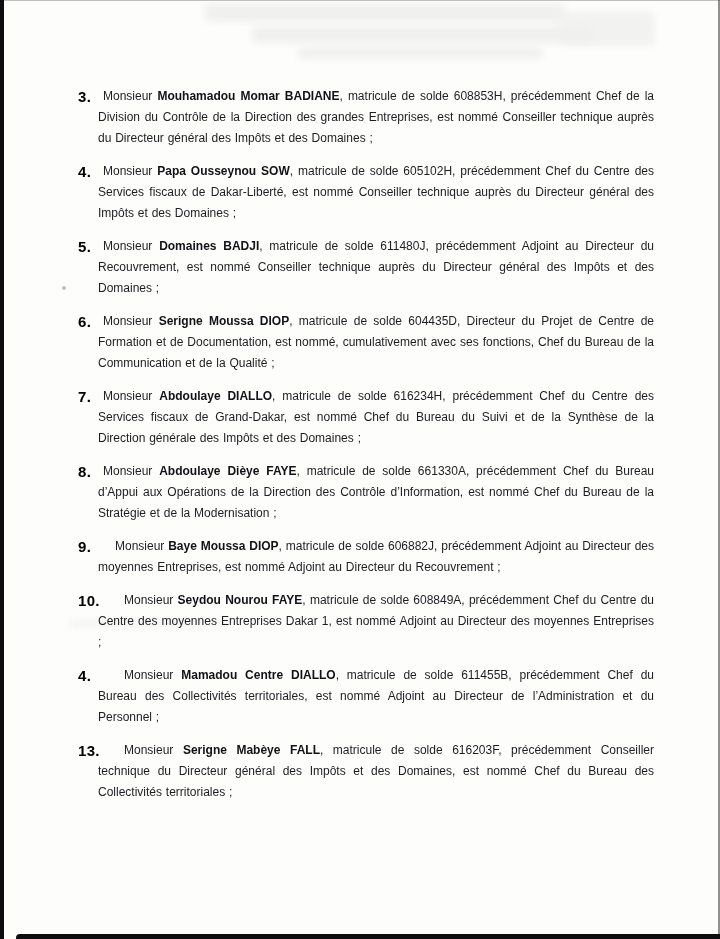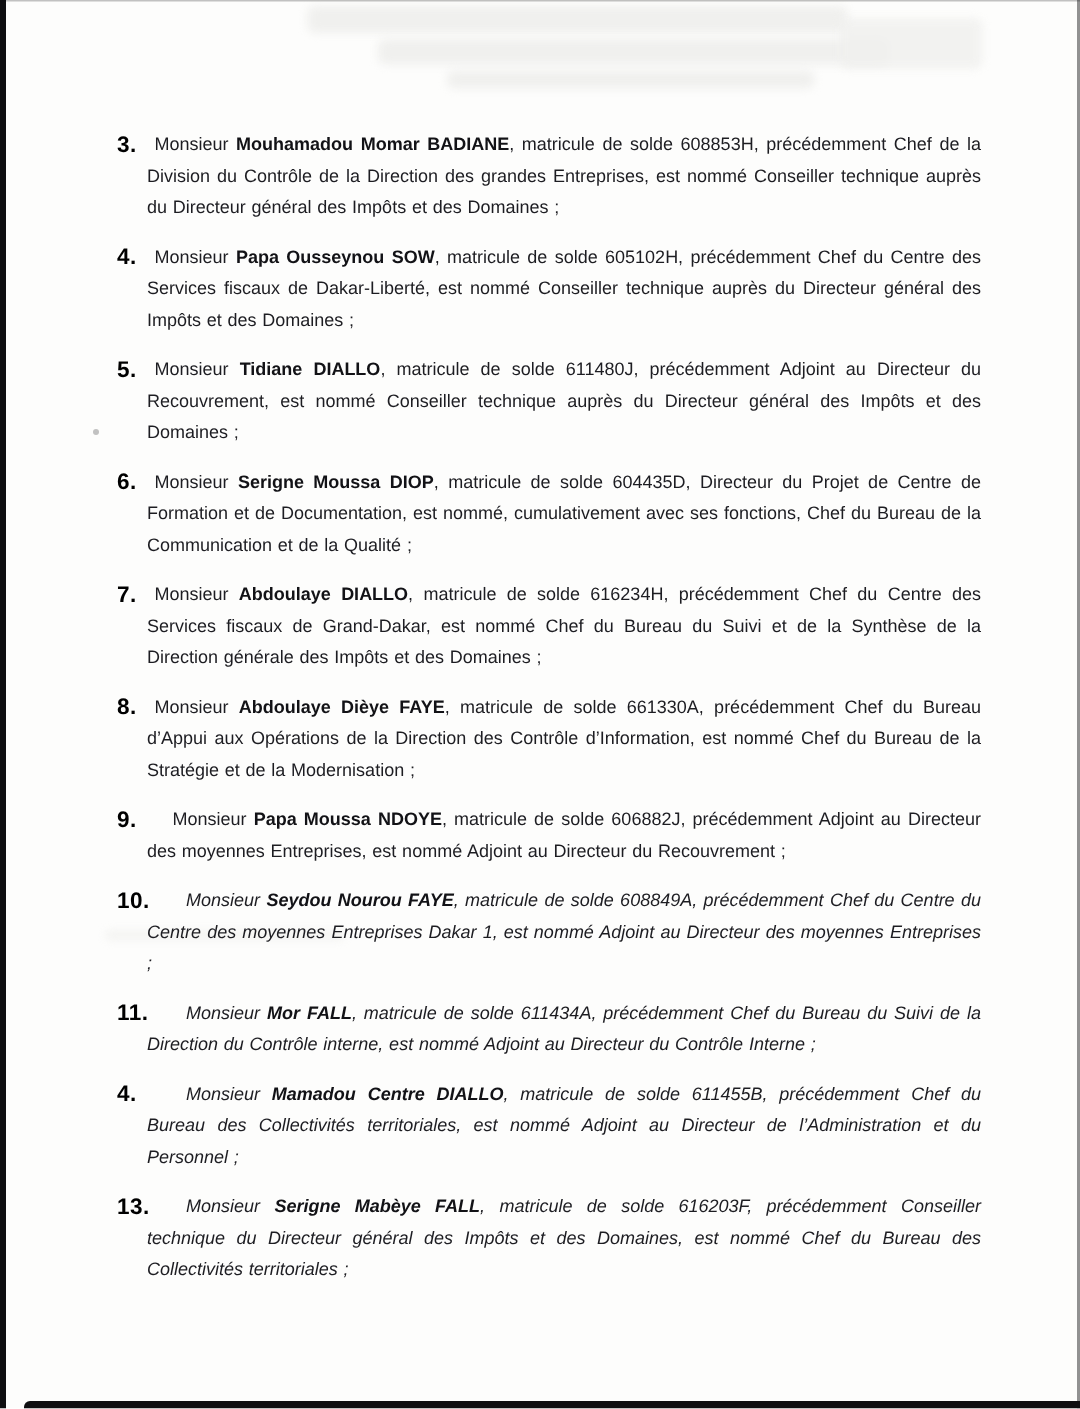--- a/index.html
+++ b/index.html
@@ -89,21 +89,21 @@
   .item .body {
     margin: 0;
     font-size: 12px;
     line-height: 21px;
     text-align: justify;
     text-indent: 5px;
     word-spacing: .5px;
     color: #1d1d22;
   }
   .item.mid  .body { text-indent: 17px; }
-  .item.wide .body { text-indent: 26px; font-style: italic; }
+  .item.wide .body { text-indent: 26px; }
   .item .name {
     font-weight: 700;
     color: #121216;
   }
 </style>
 </head>
 <body>
 
 <div class="page" style="background: rgb(253, 253, 252);">
   <div class="bleed bleed-1"></div>
@@ -119,52 +119,48 @@
     <p class="body"><span class="lead">Monsieur</span> <b class="name">Mouhamadou Momar BADIANE</b><span class="rest">, matricule de solde 608853H, précédemment Chef de la Division du Contrôle de la Direction des grandes Entreprises, est nommé Conseiller technique auprès du Directeur général des Impôts et des Domaines ;</span></p>
   </li>
 
   <li class="item">
     <span class="num">4.</span>
     <p class="body"><span class="lead">Monsieur</span> <b class="name">Papa Ousseynou SOW</b><span class="rest">, matricule de solde 605102H, précédemment Chef du Centre des Services fiscaux de Dakar-Liberté, est nommé Conseiller technique auprès du Directeur général des Impôts et des Domaines ;</span></p>
   </li>
 
   <li class="item">
     <span class="num">5.</span>
-    <p class="body"><span class="lead">Monsieur</span> <b class="name">Tidiane DIALLO</b><span class="rest">, matricule de solde 611480J, précédemment Adjoint au Directeur du Recouvrement, est nommé Conseiller technique auprès du Directeur général des Impôts et des Domaines ;</span></p>
+    <p class="body"><span class="lead">Monsieur</span> <b class="name">Domaines BADJI</b><span class="rest">, matricule de solde 611480J, précédemment Adjoint au Directeur du Recouvrement, est nommé Conseiller technique auprès du Directeur général des Impôts et des Domaines ;</span></p>
   </li>
 
   <li class="item">
     <span class="num">6.</span>
     <p class="body"><span class="lead">Monsieur</span> <b class="name">Serigne Moussa DIOP</b><span class="rest">, matricule de solde 604435D, Directeur du Projet de Centre de Formation et de Documentation, est nommé, cumulativement avec ses fonctions, Chef du Bureau de la Communication et de la Qualité ;</span></p>
   </li>
 
   <li class="item">
     <span class="num">7.</span>
     <p class="body"><span class="lead">Monsieur</span> <b class="name">Abdoulaye DIALLO</b><span class="rest">, matricule de solde 616234H, précédemment Chef du Centre des Services fiscaux de Grand-Dakar, est nommé Chef du Bureau du Suivi et de la Synthèse de la Direction générale des Impôts et des Domaines ;</span></p>
   </li>
 
   <li class="item">
     <span class="num">8.</span>
     <p class="body"><span class="lead">Monsieur</span> <b class="name">Abdoulaye Dièye FAYE</b><span class="rest">, matricule de solde 661330A, précédemment Chef du Bureau d’Appui aux Opérations de la Direction des Contrôle d’Information, est nommé Chef du Bureau de la Stratégie et de la Modernisation ;</span></p>
   </li>
 
   <li class="item mid">
     <span class="num">9.</span>
-    <p class="body"><span class="lead">Monsieur</span> <b class="name">Papa Moussa NDOYE</b><span class="rest">, matricule de solde 606882J, précédemment Adjoint au Directeur des moyennes Entreprises, est nommé Adjoint au Directeur du Recouvrement ;</span></p>
+    <p class="body"><span class="lead">Monsieur</span> <b class="name">Baye Moussa DIOP</b><span class="rest">, matricule de solde 606882J, précédemment Adjoint au Directeur des moyennes Entreprises, est nommé Adjoint au Directeur du Recouvrement ;</span></p>
   </li>
 
   <li class="item wide">
     <span class="num">10.</span>
     <p class="body"><span class="lead">Monsieur</span> <b class="name">Seydou Nourou FAYE</b><span class="rest">, matricule de solde 608849A, précédemment Chef du Centre du Centre des moyennes Entreprises Dakar 1, est nommé Adjoint au Directeur des moyennes Entreprises ;</span></p>
   </li>
 
-  <li class="item wide">
-    <span class="num">11.</span>
-    <p class="body"><span class="lead">Monsieur</span> <b class="name">Mor FALL</b><span class="rest">, matricule de solde 611434A, précédemment Chef du Bureau du Suivi de la Direction du Contrôle interne, est nommé Adjoint au Directeur du Contrôle Interne ;</span></p>
-  </li>
 
   <li class="item wide">
     <span class="num">4.</span>
     <p class="body"><span class="lead">Monsieur</span> <b class="name">Mamadou Centre DIALLO</b><span class="rest">, matricule de solde 611455B, précédemment Chef du Bureau des Collectivités territoriales, est nommé Adjoint au Directeur de l’Administration et du Personnel ;</span></p>
   </li>
 
   <li class="item wide">
     <span class="num">13.</span>
     <p class="body"><span class="lead">Monsieur</span> <b class="name">Serigne Mabèye FALL</b><span class="rest">, matricule de solde 616203F, précédemment Conseiller technique du Directeur général des Impôts et des Domaines, est nommé Chef du Bureau des Collectivités territoriales ;</span></p>
   </li>

